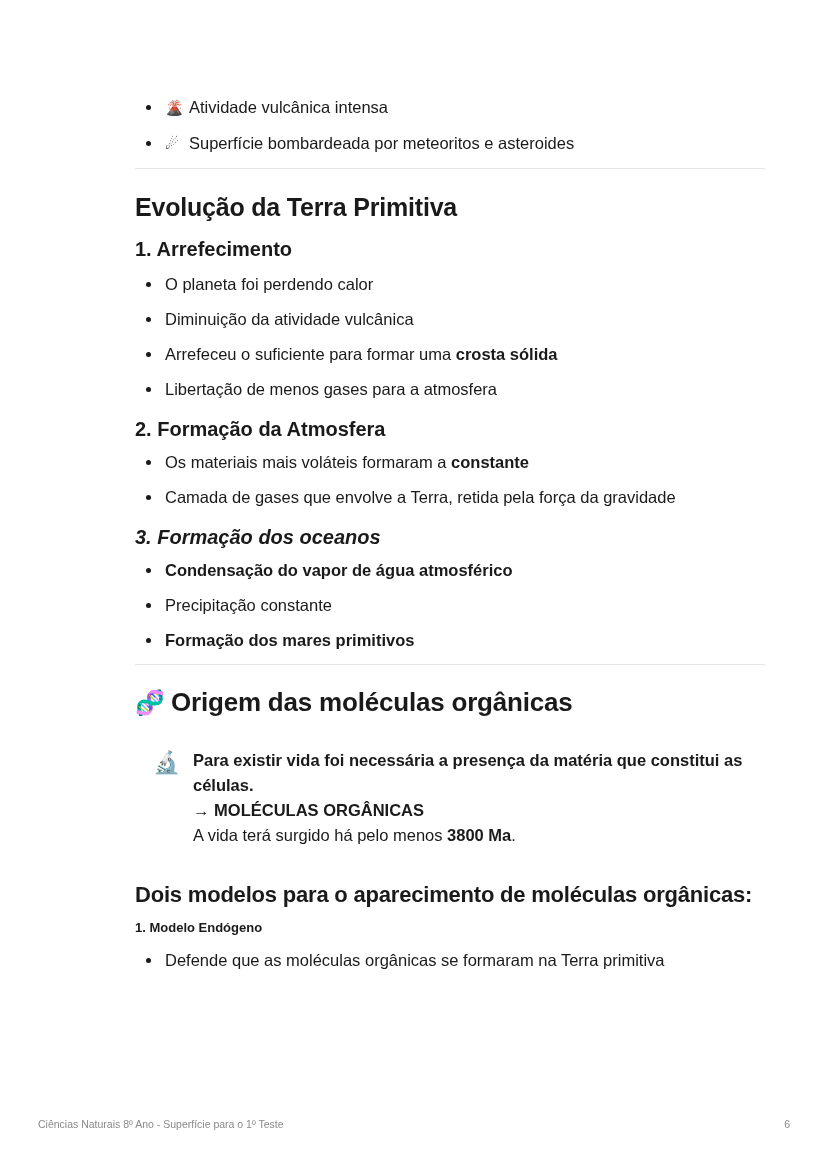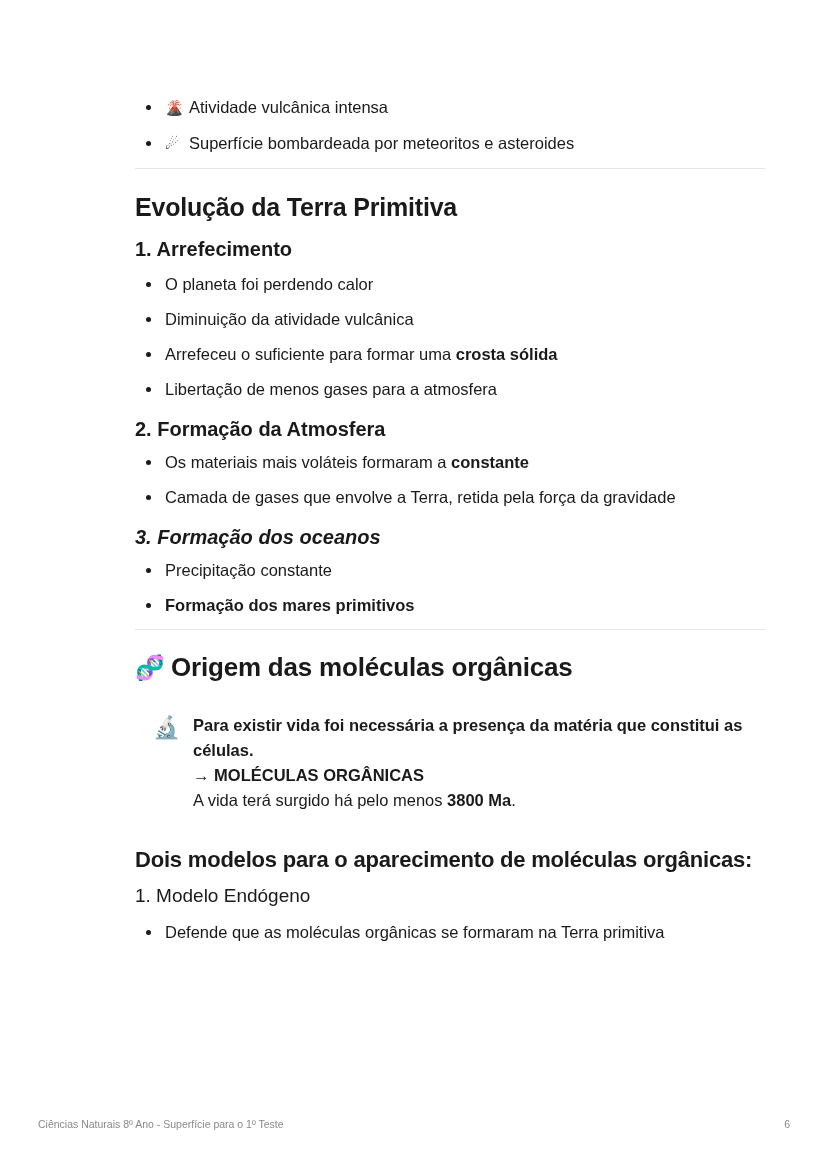--- a/index.html
+++ b/index.html
@@ -6,21 +6,21 @@
   body { width: 828px; height: 1169px; position: relative; font-family: "Liberation Sans", "DejaVu Sans", sans-serif; color: #1a1a1a; overflow: hidden; }
   .page { position: absolute; left: 100px; top: 96px; width: 630px; margin-left: 35px; }
   ul { list-style: none; margin: 0; padding: 0; }
   li { position: relative; padding-left: 30px; font-size: 16.5px; line-height: 22px; margin-bottom: 13px; }
   li::before { content: ""; position: absolute; left: 11px; top: 9px; width: 5px; height: 5px; border-radius: 50%; background: #1a1a1a; }
   .emoji { display: inline-block; width: 20px; margin-right: 4px; font-family: "DejaVu Sans", sans-serif; font-size: 15px; }
   hr.sep { border: none; border-top: 1px solid #e6e6e6; margin: 0; }
   h2 { font-size: 25px; font-weight: 400; margin: 0; letter-spacing: -0.2px; }
   h2.b { font-weight: 600; }
   h3 { font-size: 20px; font-weight: 700; margin: 0; }
-  h4 { font-size: 19px; font-weight: 400; margin: 0; }
+  h4 { font-size: 13px; font-weight: 700; margin: 0; }
   b { font-weight: 700; }
   .callout { display: flex; margin-left: 18px; }
   .callout .icon { width: 40px; font-size: 22px; padding-top: 2px; }
   .callout .txt { font-size: 16.5px; line-height: 25px; width: 560px; }
   .footer { position: absolute; top: 1118px; left: 38px; right: 38px; font-size: 10.5px; color: #8a8a8a; display: flex; justify-content: space-between; }
 </style>
 </head>
 <body>
 
 <div class="page">
@@ -41,20 +41,21 @@
   </ul>
 
   <h3 style="margin-top:18px;">2. Formação da Atmosfera</h3>
   <ul style="margin-top:10px;">
     <li><span>Os materiais mais voláteis formaram a </span><b>constante</b></li>
     <li><span>Camada de gases que envolve a Terra, retida pela força da gravidade</span></li>
   </ul>
 
   <h3 style="margin-top:18px;font-style:italic;">3. Formação dos oceanos</h3>
   <ul style="margin-top:10px;">
+    <li><b>Condensação do vapor de água atmosférico</b></li>
     <li><span>Precipitação constante</span></li>
     <li><b>Formação dos mares primitivos</b></li>
   </ul>
   <hr class="sep">
 
   <h2 class="b" style="margin-top:22px; font-size:26px;"><span class="emoji" style="font-size:24px;width:32px;">🧬</span><span>Origem das moléculas orgânicas</span></h2>
 
   <div class="callout" style="margin-top:30px;">
     <div class="icon">🔬</div>
     <div class="txt">

